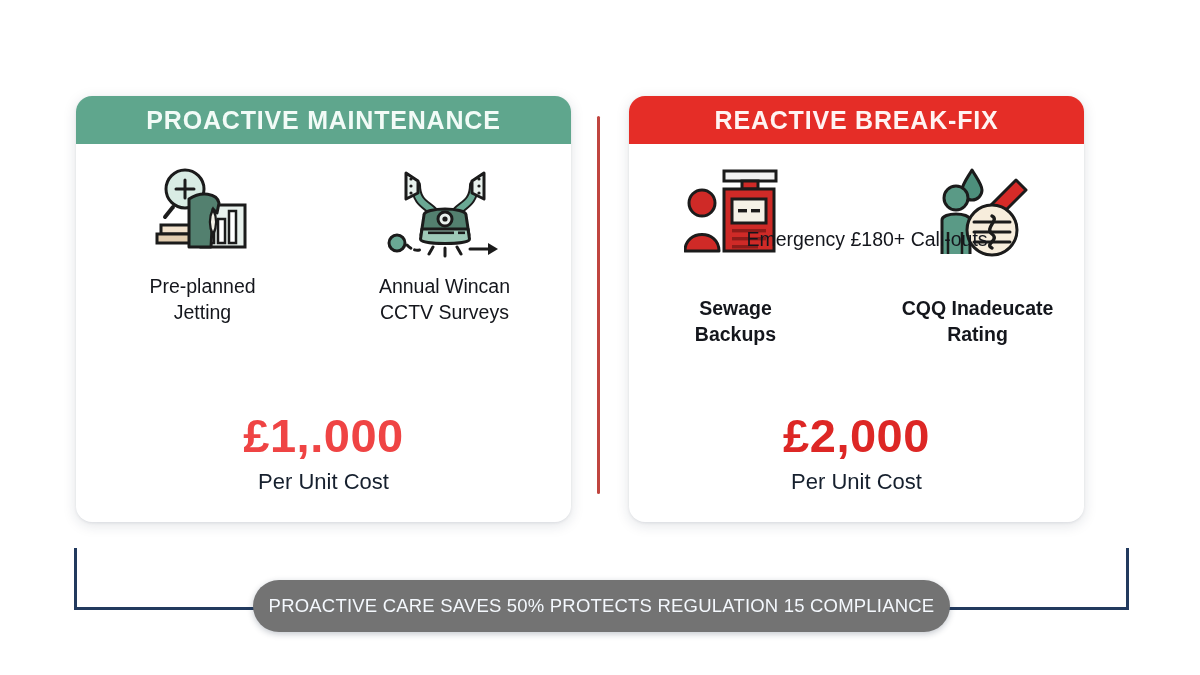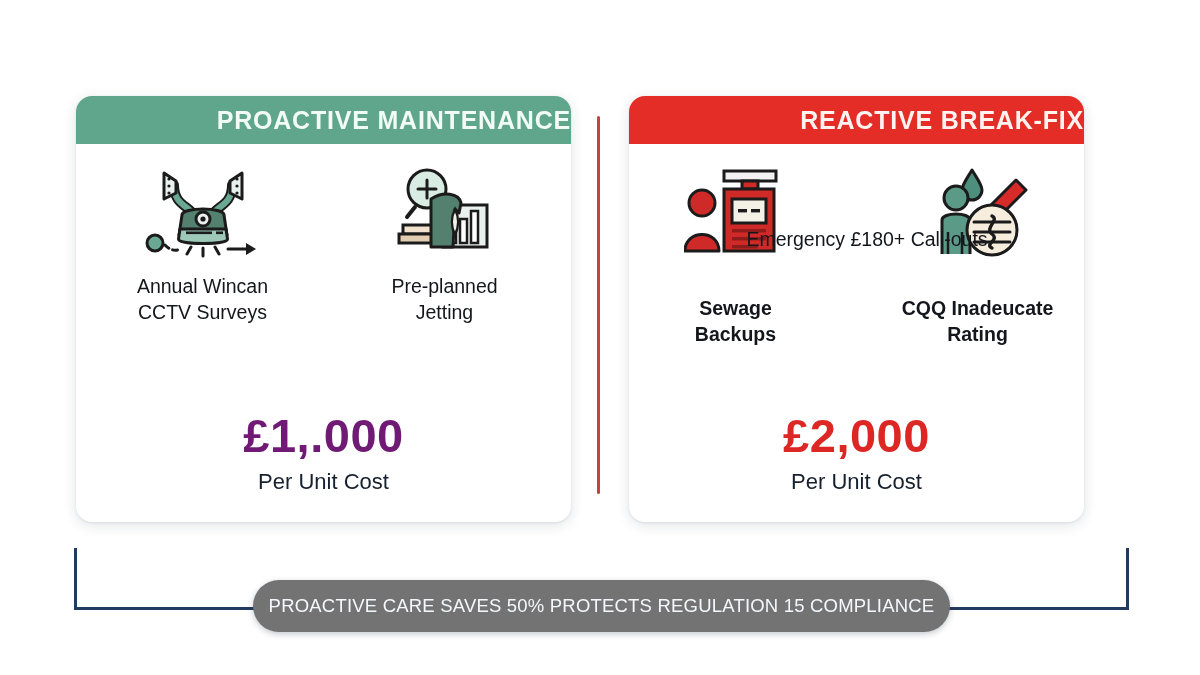--- a/index.html
+++ b/index.html
@@ -43,21 +43,21 @@
     box-shadow: 0 3px 14px rgba(25,35,60,0.13), 0 1px 3px rgba(25,35,60,0.08);
     overflow: hidden;
   }
   .card-left  { left: 76px; }
   .card-right { left: 629px; width: 455px; }
 
   .card-header {
     height: 48px;
     display: flex;
     align-items: center;
-    justify-content: flex-end;
+    justify-content: center;
     font-size: 25px;
     font-weight: bold;
     letter-spacing: 0.8px;
     color: #f2fbf7;
   }
   .hdr-green { background: #5fa68d; }
   .hdr-red   { background: #e52d27; color: #fff3f2; }
 
   .card-body {
     position: relative;
@@ -113,21 +113,21 @@
     right: 0;
     top: 268px;
     text-align: center;
   }
   .price {
     font-size: 47px;
     font-weight: bold;
     letter-spacing: 0.5px;
     line-height: 1;
   }
-  .price-green { color: #701a75; }
+  .price-green { color: #ef4444; }
   .price-red   { color: #dd2725; }
   .price-sub {
     margin-top: 10px;
     font-size: 22px;
     color: #16202e;
   }
 
   
   .divider {
     position: absolute;
@@ -185,20 +185,45 @@
   <div class="card card-left">
     <div class="card-header hdr-green">
       <span>PROACTIVE MAINTENANCE</span>
     </div>
     <div class="card-body">
 
       <div class="features">
 
         <div class="feature">
           <div class="feature-icon">
+            <svg width="96" height="92" viewBox="0 0 96 92">
+
+              <circle cx="30" cy="24" r="19" fill="#d9ece4" stroke="#1b1b1b" stroke-width="3"></circle>
+              <path d="M30 15 L30 33 M21 24 L39 24" stroke="#1b1b1b" stroke-width="3" stroke-linecap="round"></path>
+              <path d="M18 42 L10 52" stroke="#1b1b1b" stroke-width="4" stroke-linecap="round"></path>
+
+              <rect x="6" y="60" width="42" height="9" fill="#f2e2cd" stroke="#1b1b1b" stroke-width="3"></rect>
+              <rect x="2" y="69" width="48" height="9" fill="#e2cdb0" stroke="#1b1b1b" stroke-width="3"></rect>
+
+              <rect x="46" y="40" width="44" height="42" fill="#e8f1ed" stroke="#1b1b1b" stroke-width="3"></rect>
+              <rect x="52" y="62" width="7" height="16" fill="#fff" stroke="#1b1b1b" stroke-width="2.5"></rect>
+              <rect x="63" y="54" width="7" height="24" fill="#fff" stroke="#1b1b1b" stroke-width="2.5"></rect>
+              <rect x="74" y="46" width="7" height="32" fill="#fff" stroke="#1b1b1b" stroke-width="2.5"></rect>
+
+              <path d="M34 34 C46 26, 62 28, 64 38 L62 48 L58 44 L56 82 L34 82 Z" fill="#53806f" stroke="#1b1b1b" stroke-width="3" stroke-linejoin="round"></path>
+
+              <path d="M58 44 C62 52, 62 62, 58 70 C54 62, 54 52, 58 44 Z" fill="#f4f2e8" stroke="#1b1b1b" stroke-width="2.5"></path>
+            </svg>
+          </div>
+          <div class="feature-label">Pre-planned
+Jetting</div>
+        </div>
+
+        <div class="feature">
+          <div class="feature-icon">
             <svg width="118" height="96" viewBox="0 0 118 96">
 
               <path d="M30 22 C30 42, 44 42, 50 52" fill="none" stroke="#1b1b1b" stroke-width="10" stroke-linecap="round"></path>
               <path d="M30 22 C30 42, 44 42, 50 52" fill="none" stroke="#6aa894" stroke-width="6" stroke-linecap="round"></path>
 
               <path d="M88 22 C88 42, 74 42, 68 52" fill="none" stroke="#1b1b1b" stroke-width="10" stroke-linecap="round"></path>
               <path d="M88 22 C88 42, 74 42, 68 52" fill="none" stroke="#6aa894" stroke-width="6" stroke-linecap="round"></path>
 
               <path d="M20 10 L32 18 L32 30 L20 36 Z" fill="#e8f1ed" stroke="#1b1b1b" stroke-width="3" stroke-linejoin="round"></path>
               <circle cx="25" cy="16" r="1.6" fill="#1b1b1b"></circle>
@@ -225,45 +250,20 @@
 
               <circle cx="11" cy="80" r="8" fill="#6aa894" stroke="#1b1b1b" stroke-width="3"></circle>
               <path d="M21 82 C27 88, 32 88, 36 86" fill="none" stroke="#1b1b1b" stroke-width="3" stroke-linecap="round" stroke-dasharray="5 4"></path>
 
               <path d="M84 86 L104 86" stroke="#1b1b1b" stroke-width="3" stroke-linecap="round"></path>
               <path d="M102 80 L112 86 L102 92 Z" fill="#1b1b1b"></path>
             </svg>
           </div>
           <div class="feature-label">Annual Wincan
 CCTV Surveys</div>
-        </div>
-
-        <div class="feature">
-          <div class="feature-icon">
-            <svg width="96" height="92" viewBox="0 0 96 92">
-
-              <circle cx="30" cy="24" r="19" fill="#d9ece4" stroke="#1b1b1b" stroke-width="3"></circle>
-              <path d="M30 15 L30 33 M21 24 L39 24" stroke="#1b1b1b" stroke-width="3" stroke-linecap="round"></path>
-              <path d="M18 42 L10 52" stroke="#1b1b1b" stroke-width="4" stroke-linecap="round"></path>
-
-              <rect x="6" y="60" width="42" height="9" fill="#f2e2cd" stroke="#1b1b1b" stroke-width="3"></rect>
-              <rect x="2" y="69" width="48" height="9" fill="#e2cdb0" stroke="#1b1b1b" stroke-width="3"></rect>
-
-              <rect x="46" y="40" width="44" height="42" fill="#e8f1ed" stroke="#1b1b1b" stroke-width="3"></rect>
-              <rect x="52" y="62" width="7" height="16" fill="#fff" stroke="#1b1b1b" stroke-width="2.5"></rect>
-              <rect x="63" y="54" width="7" height="24" fill="#fff" stroke="#1b1b1b" stroke-width="2.5"></rect>
-              <rect x="74" y="46" width="7" height="32" fill="#fff" stroke="#1b1b1b" stroke-width="2.5"></rect>
-
-              <path d="M34 34 C46 26, 62 28, 64 38 L62 48 L58 44 L56 82 L34 82 Z" fill="#53806f" stroke="#1b1b1b" stroke-width="3" stroke-linejoin="round"></path>
-
-              <path d="M58 44 C62 52, 62 62, 58 70 C54 62, 54 52, 58 44 Z" fill="#f4f2e8" stroke="#1b1b1b" stroke-width="2.5"></path>
-            </svg>
-          </div>
-          <div class="feature-label">Pre-planned
-Jetting</div>
         </div>
 
       </div>
 
       <div class="price-block">
         <div class="price price-green">£1,.000</div>
         <div class="price-sub">Per Unit Cost</div>
       </div>
 
     </div>

